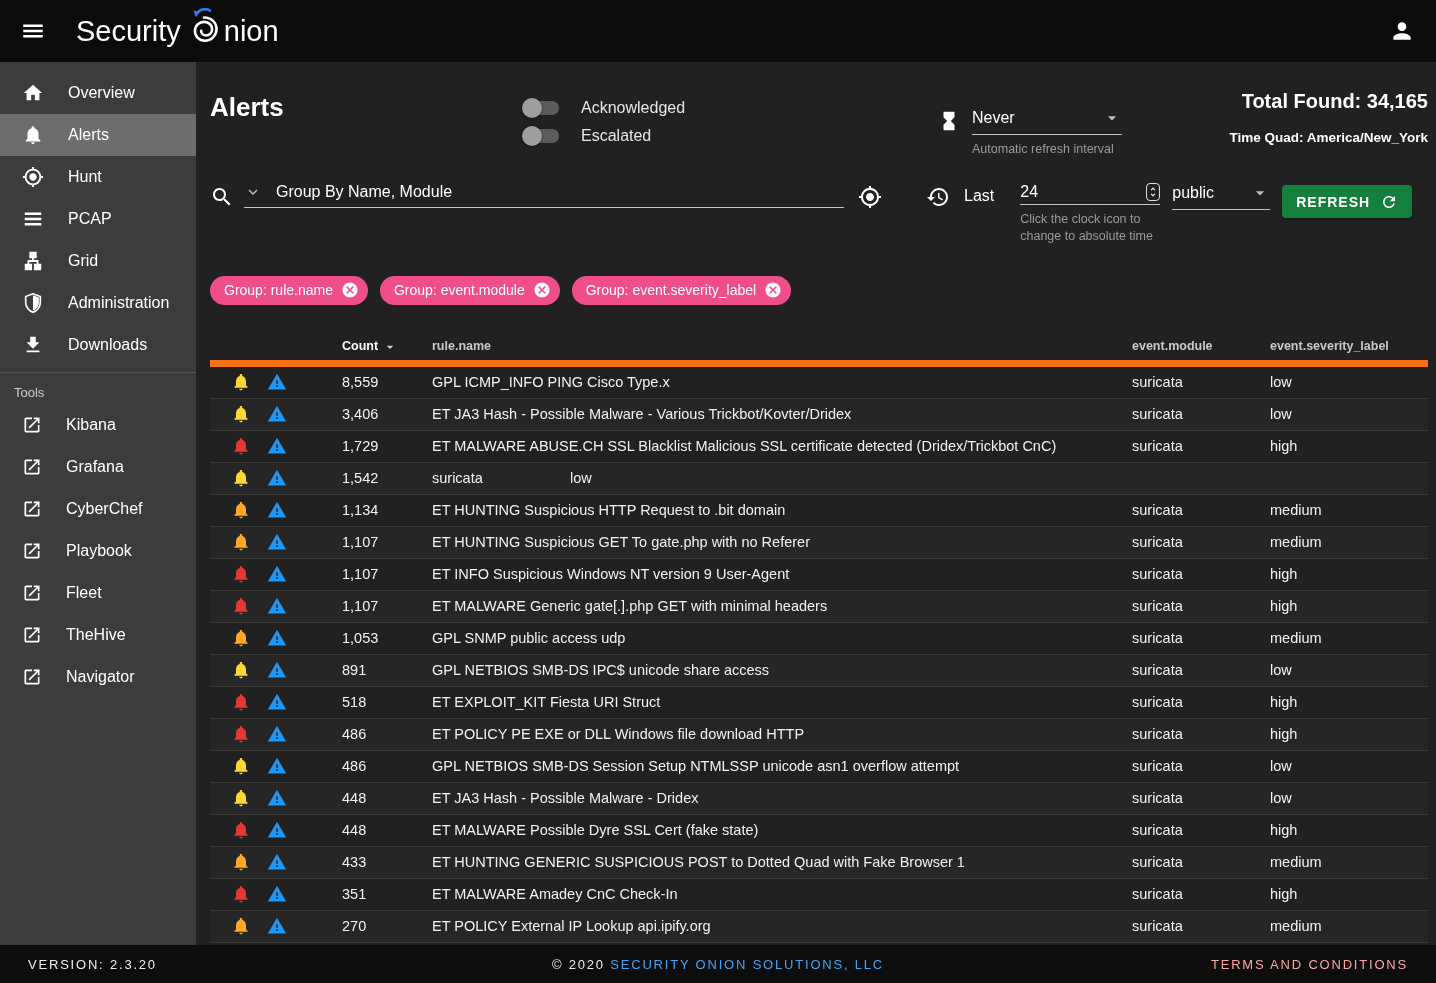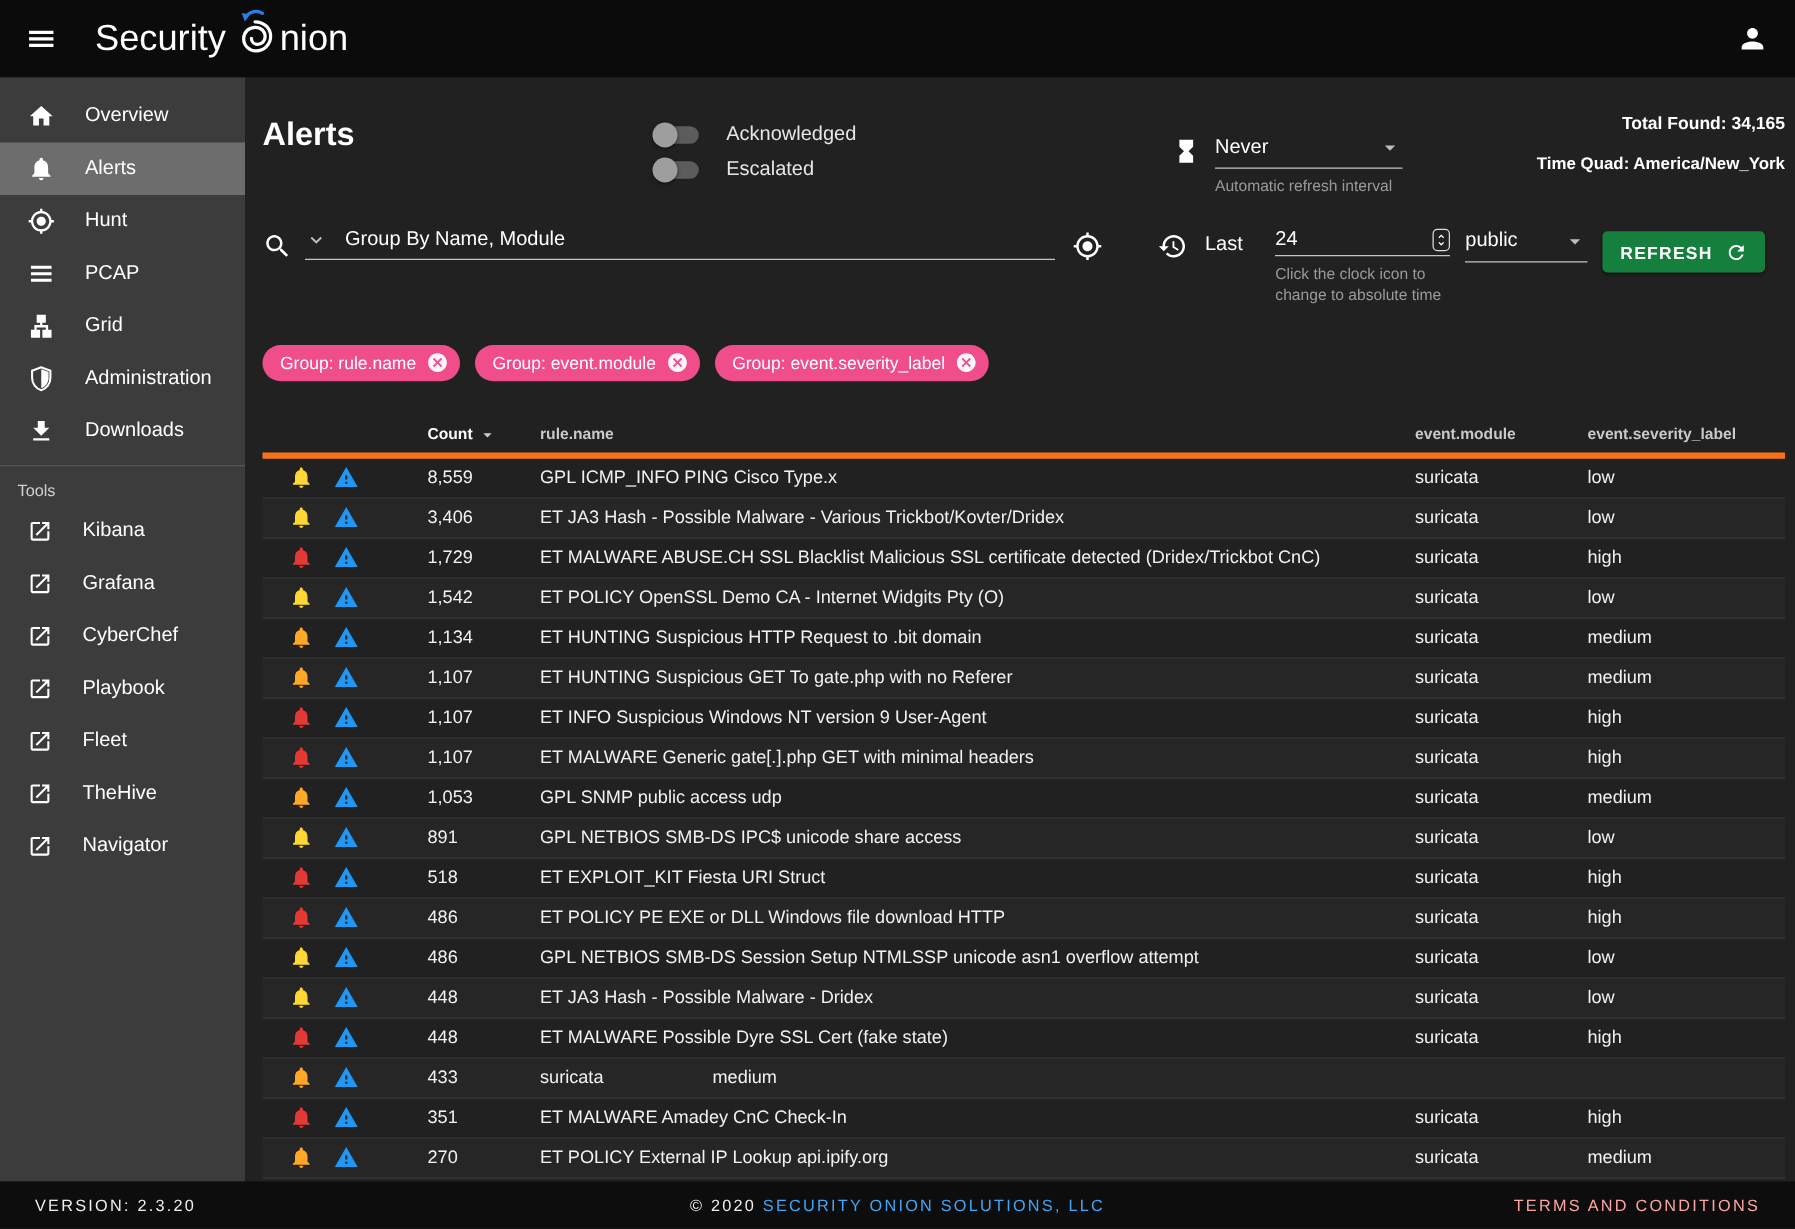--- a/index.html
+++ b/index.html
@@ -40,21 +40,21 @@
   .toggle-row { height:28px; display:flex; align-items:center; gap:22px; cursor:pointer; }
   .switch { width:34px; height:14px; background:#5c5c5c; border-radius:7px; position:relative; }
   .switch .knob { width:20px; height:20px; background:#9e9e9e; border-radius:50%; position:absolute; left:-3px; top:-3px; box-shadow:0 1px 3px rgba(0,0,0,.5); }
   .toggle-label { font-size:16px; color:#e6e6e6; }
   .interval { display:flex; gap:12px; padding-top:28px; width:252px; }
   .interval .hg { margin-top:2px; }
   .ufield { border-bottom:1px solid #c4c4c4; display:flex; align-items:center; font-size:16px; padding-bottom:6px; cursor:pointer; }
   .interval-field { width:150px; justify-content:space-between; }
   .hint { font-size:12.5px; color:#9a9a9a; margin-top:6px; line-height:1.3; }
   .totals { flex:1; text-align:right; padding-top:10px; padding-right:0; }
-  .total-found { font-size:14px; font-weight:bold; }
+  .total-found { font-size:20px; font-weight:bold; }
   .timezone { font-size:13.5px; font-weight:bold; margin-top:17px; }
 
   
   .search-row { display:flex; align-items:flex-start; margin-top:26px; }
   .search-row > .i24 { margin-top:2px; }
   .search-field { width:600px; margin-left:10px; gap:14px; }
   .search-value { white-space:nowrap; }
   .crosshair-btn { margin-left:14px; color:#fff; cursor:pointer; }
   .history-btn { margin-left:44px; color:#fff; cursor:pointer; }
   .last-label { margin:4px 0 0 14px; font-size:16px; }
@@ -66,21 +66,21 @@
     color:#fff; font-weight:bold; font-size:14px; letter-spacing:1px; display:flex; align-items:center; gap:10px;
     font-family:inherit; cursor:pointer; box-shadow:0 2px 3px rgba(0,0,0,.35); }
 
   
   .chips { margin-top:32px; display:flex; gap:12px; }
   .chip { height:29px; border-radius:15px; padding:0 9px 0 14px; display:flex; align-items:center; gap:8px; font-size:14px; color:#fff; cursor:pointer; }
   .chip-x { color:#fff; opacity:.95; cursor:pointer; }
 
   
   .table { margin-top:28px; }
-  .thead { height:34px; border-bottom:5px solid #f97316; display:flex; align-items:center; font-size:12.5px; font-weight:bold; }
+  .thead { height:34px; border-bottom:7px solid #f97316; display:flex; align-items:center; font-size:12.5px; font-weight:bold; }
   .cell { overflow:hidden; white-space:nowrap; }
   .c-icons { width:116px; display:flex; align-items:center; padding-left:21px; gap:16px; }
   .c-count { width:106px; padding-left:16px; display:flex; align-items:center; }
   .c-rule { flex:1; }
   .c-module { width:138px; }
   .c-sev { width:158px; }
   .th { cursor:pointer; }
   .dim2 { color:#c9c9c9; }
   .sort { width:16px; height:16px; margin-left:4px; margin-top:2px; color:#ccc; }
   .trow { height:32px; display:flex; align-items:center; font-size:14.5px; color:#f2f2f2; border-bottom:1px solid #383838; cursor:pointer; }
@@ -457,21 +457,20 @@
                   <path d="M12 22c1.1 0 2-.9 2-2h-4c0 1.1.9 2 2 2zm6-6v-5c0-3.07-1.64-5.64-4.5-6.32V4c0-.83-.67-1.5-1.5-1.5s-1.5.67-1.5 1.5v.68C7.63 5.36 6 7.92 6 11v5l-2 2v1h16v-1l-2-2z"></path>
                 </svg>
               </span>
               <span class="icon i20 warn" style="color: rgb(33, 150, 243);">
                 <svg viewBox="0 0 24 24" fill="currentColor">
                   <path d="M1 21h22L12 2 1 21zm12-3h-2v-2h2v2zm0-4h-2v-4h2v4z"></path>
                 </svg>
               </span>
             </span>
             <span class="cell c-count">1,542</span>
-            <span class="cell c-rule">ET POLICY OpenSSL Demo CA - Internet Widgits Pty (O)</span>
             <span class="cell c-module">suricata</span>
             <span class="cell c-sev">low</span>
           </div>
           <div class="trow">
             <span class="cell c-icons">
               <span class="icon i20" style="color: rgb(255, 167, 38);">
                 <svg viewBox="0 0 24 24" fill="currentColor">
                   <path d="M12 22c1.1 0 2-.9 2-2h-4c0 1.1.9 2 2 2zm6-6v-5c0-3.07-1.64-5.64-4.5-6.32V4c0-.83-.67-1.5-1.5-1.5s-1.5.67-1.5 1.5v.68C7.63 5.36 6 7.92 6 11v5l-2 2v1h16v-1l-2-2z"></path>
                 </svg>
               </span>
@@ -673,20 +672,21 @@
                   <path d="M12 22c1.1 0 2-.9 2-2h-4c0 1.1.9 2 2 2zm6-6v-5c0-3.07-1.64-5.64-4.5-6.32V4c0-.83-.67-1.5-1.5-1.5s-1.5.67-1.5 1.5v.68C7.63 5.36 6 7.92 6 11v5l-2 2v1h16v-1l-2-2z"></path>
                 </svg>
               </span>
               <span class="icon i20 warn" style="color: rgb(33, 150, 243);">
                 <svg viewBox="0 0 24 24" fill="currentColor">
                   <path d="M1 21h22L12 2 1 21zm12-3h-2v-2h2v2zm0-4h-2v-4h2v4z"></path>
                 </svg>
               </span>
             </span>
             <span class="cell c-count">433</span>
+            <span class="cell c-rule">ET HUNTING GENERIC SUSPICIOUS POST to Dotted Quad with Fake Browser 1</span>
             <span class="cell c-module">suricata</span>
             <span class="cell c-sev">medium</span>
           </div>
           <div class="trow">
             <span class="cell c-icons">
               <span class="icon i20" style="color: rgb(229, 57, 53);">
                 <svg viewBox="0 0 24 24" fill="currentColor">
                   <path d="M12 22c1.1 0 2-.9 2-2h-4c0 1.1.9 2 2 2zm6-6v-5c0-3.07-1.64-5.64-4.5-6.32V4c0-.83-.67-1.5-1.5-1.5s-1.5.67-1.5 1.5v.68C7.63 5.36 6 7.92 6 11v5l-2 2v1h16v-1l-2-2z"></path>
                 </svg>
               </span>

